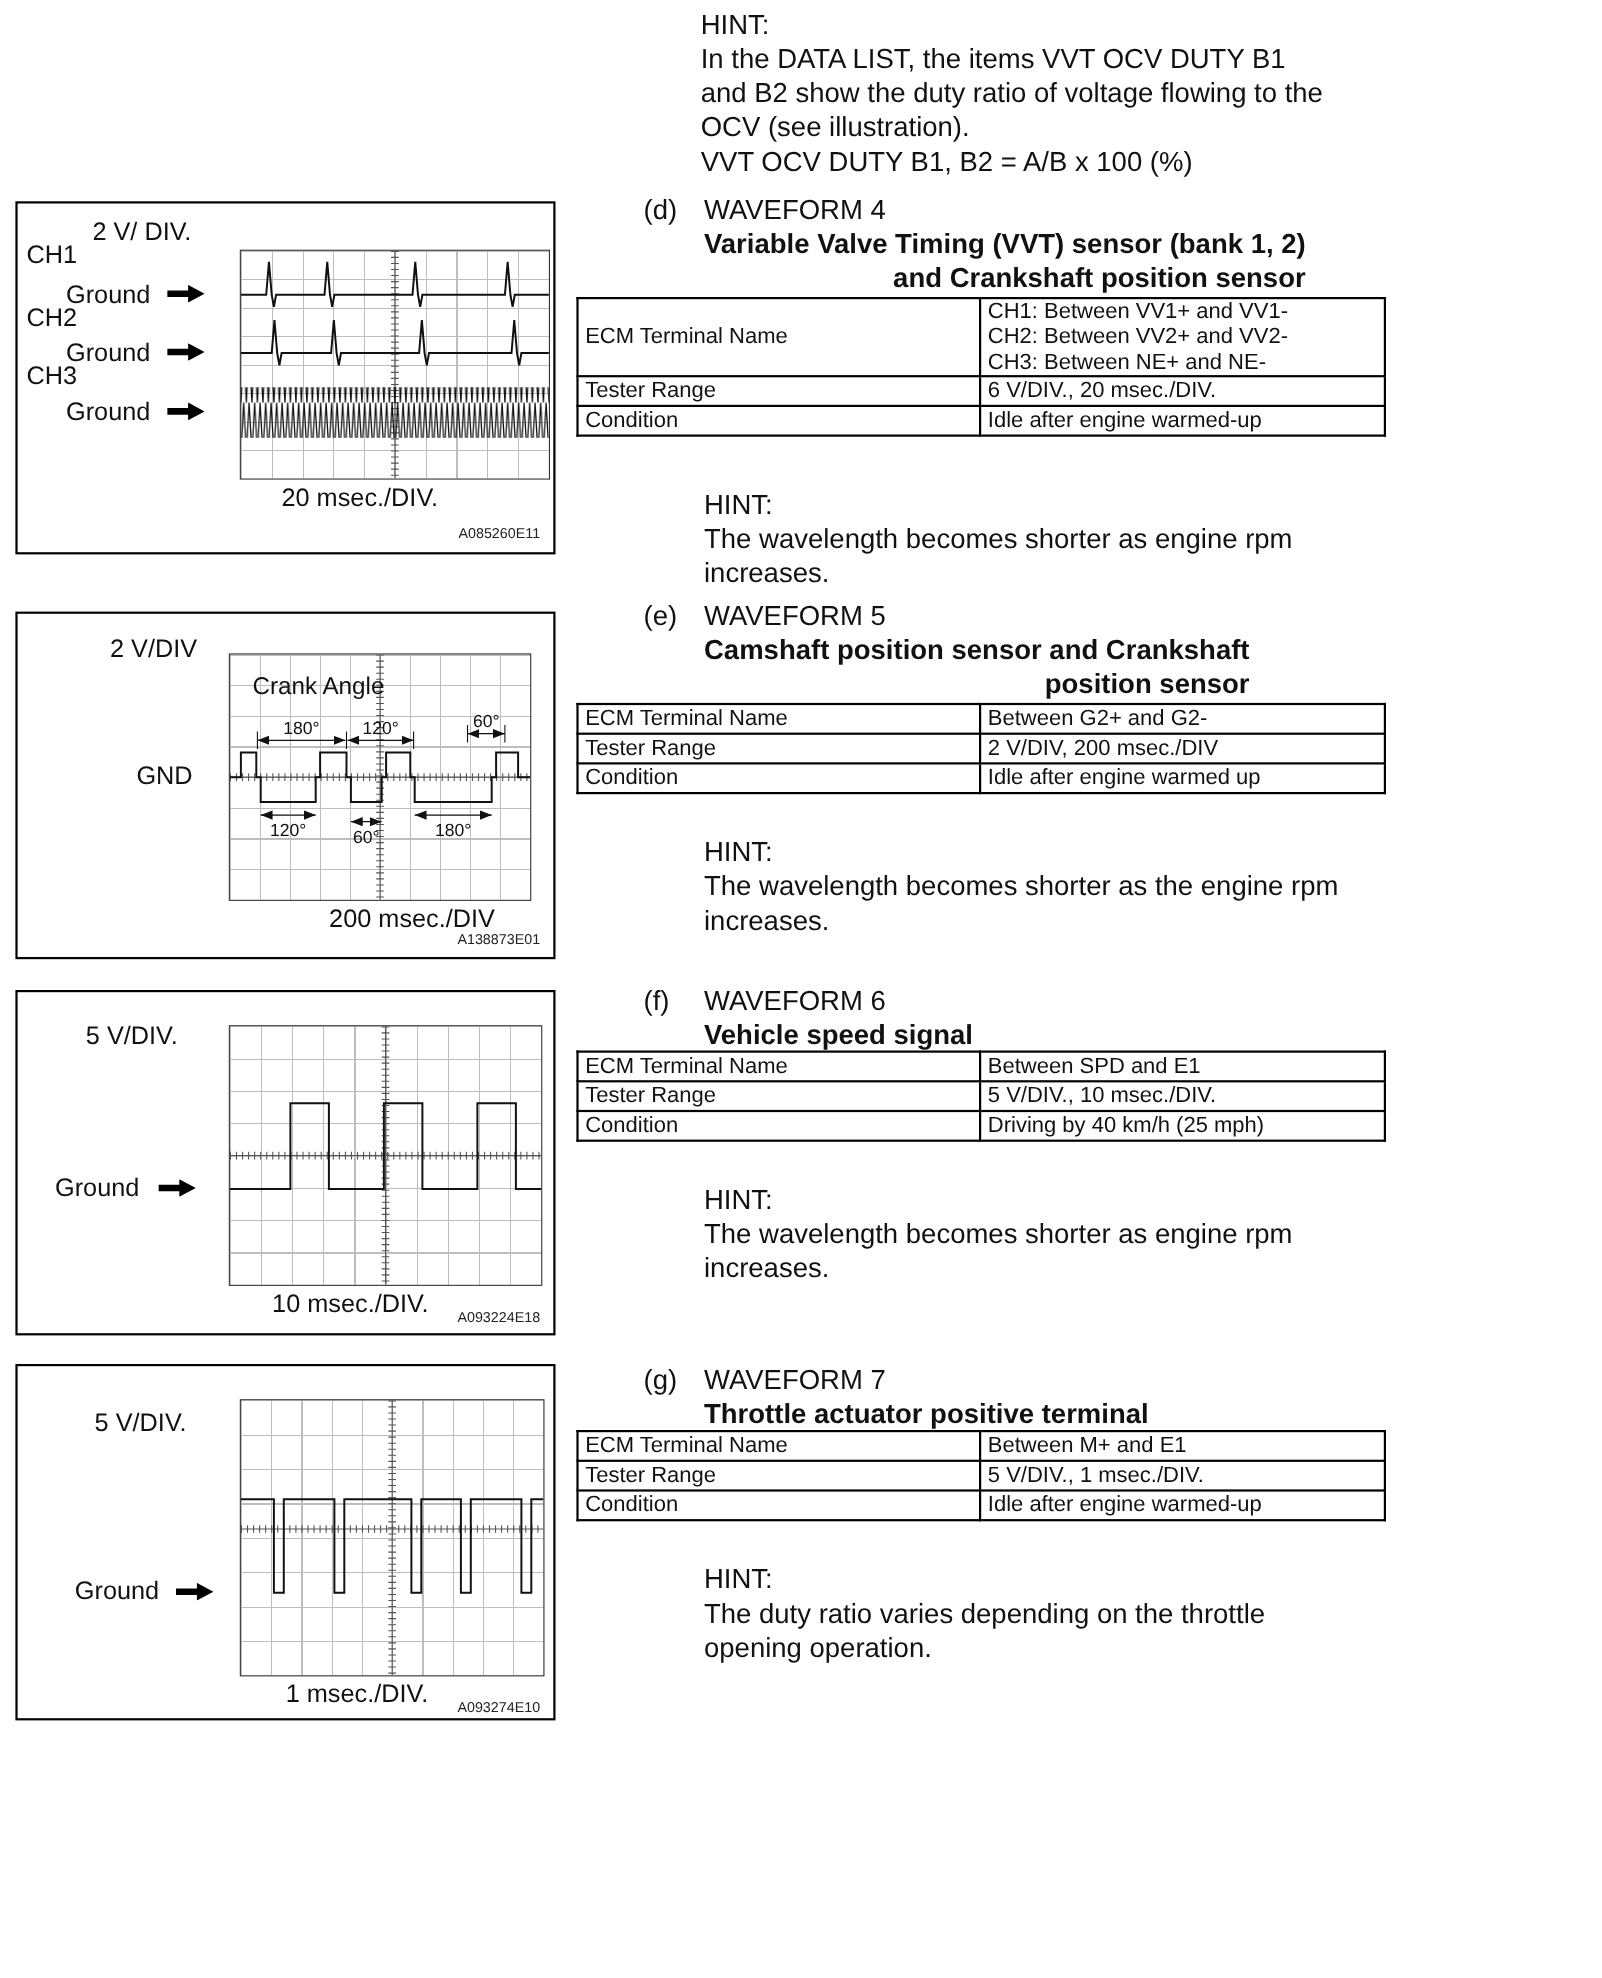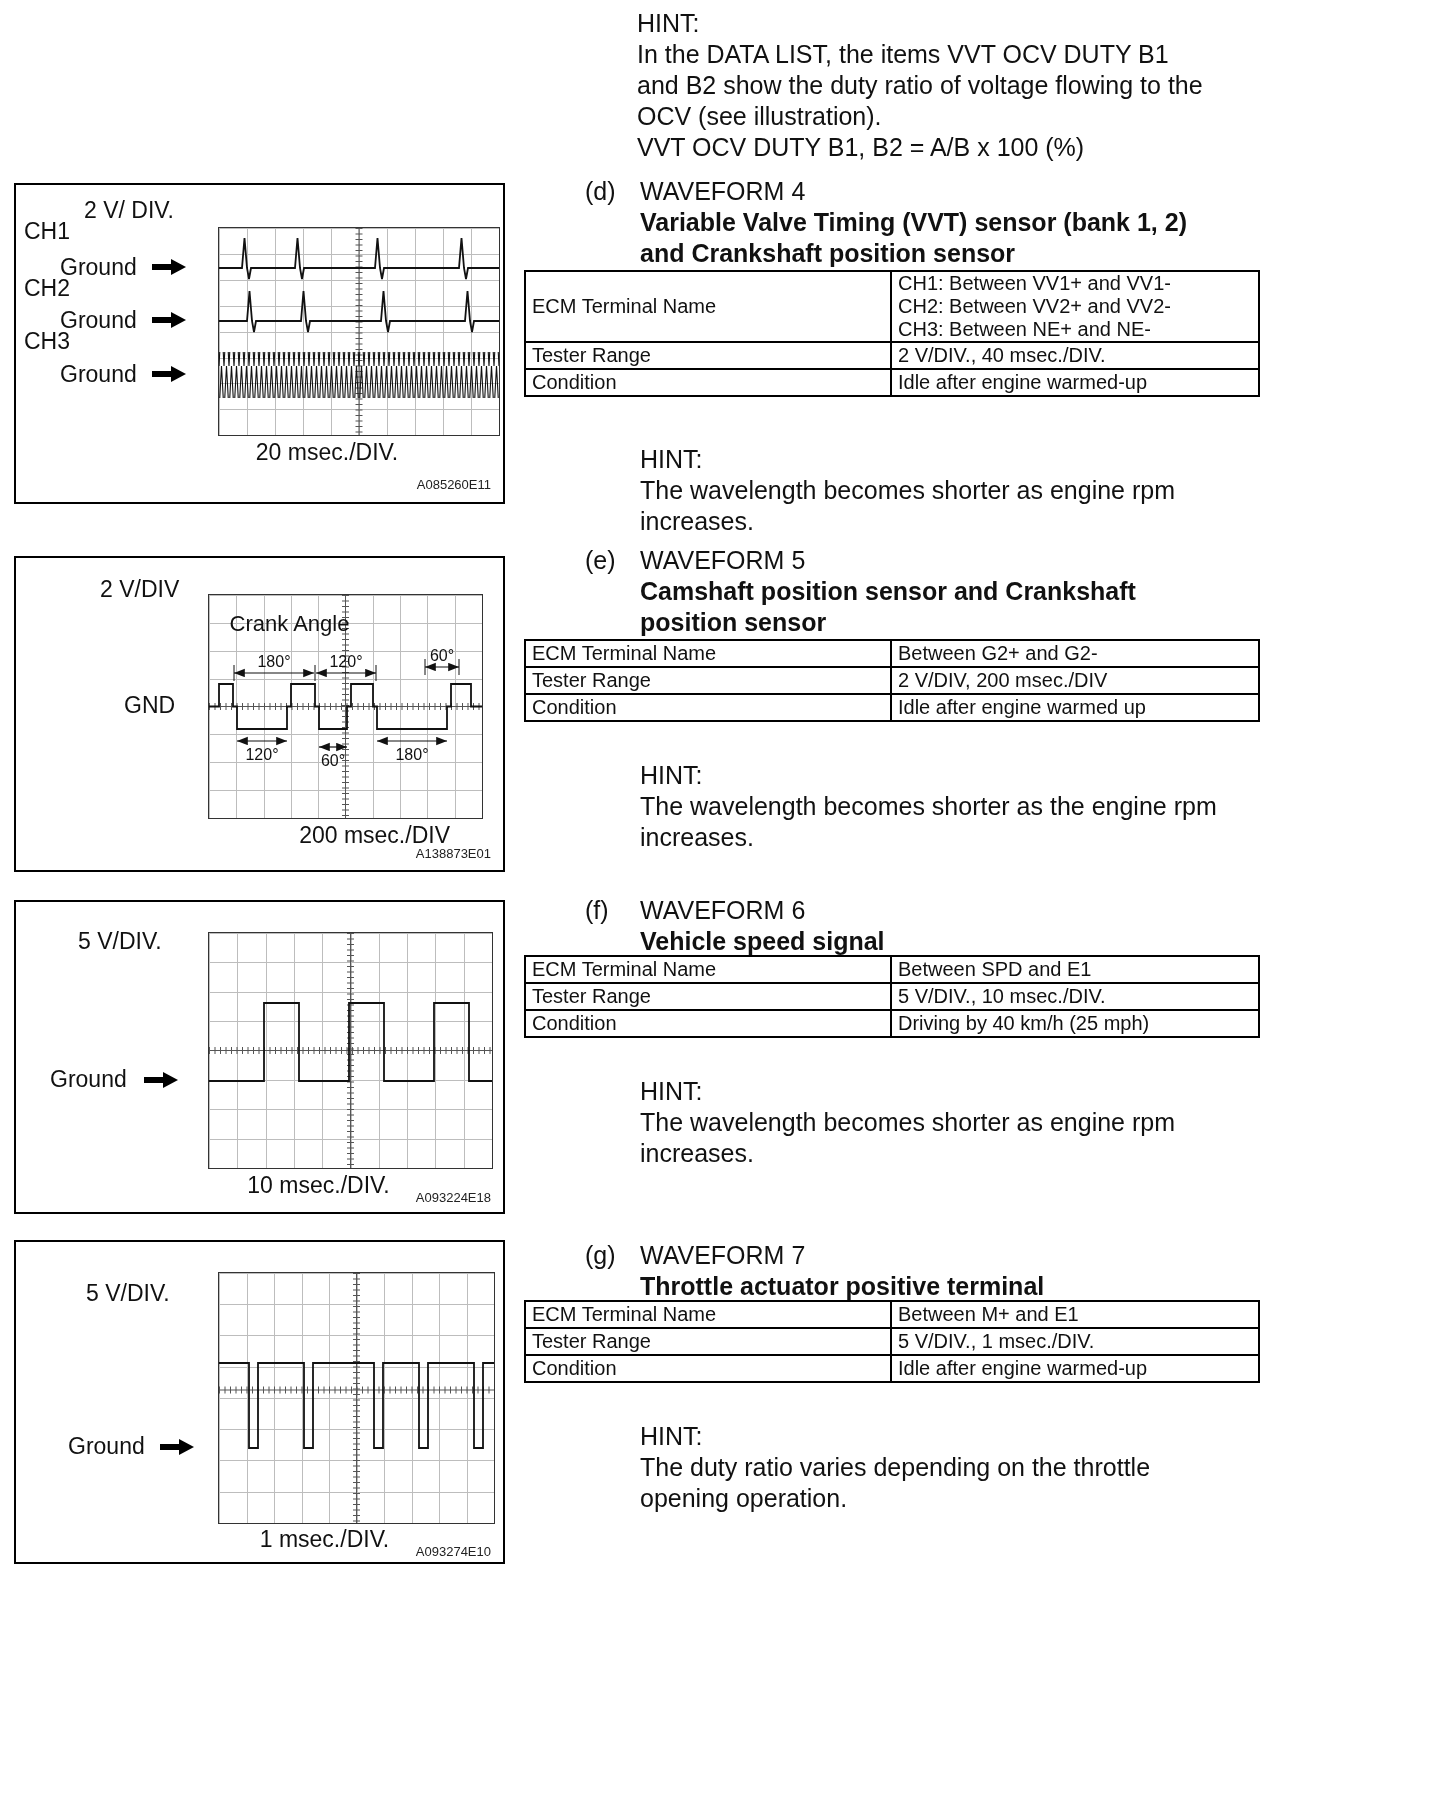--- a/index.html
+++ b/index.html
@@ -6,21 +6,21 @@
   .page {
     position:relative; width:1456px; height:1798px; background:#ffffff;
     font-family:"Liberation Sans", sans-serif; color:#111; overflow:hidden;
   }
   .pre { white-space:pre-line; }
 
   
   .textblock { position:absolute; font-size:25px; line-height:31px; }
   .sechead   { position:absolute; font-size:25px; line-height:31px; }
   .sechead .marker { display:inline-block; width:55px; }
-  .sechead .ssub   { margin-left:55px; font-weight:bold; }
+  .sechead .ssub   { margin-left:55px; font-weight:bold;text-align:right; }
   .hint { position:absolute; font-size:25px; line-height:31px; }
 
   
   table.spec { position:absolute; border-collapse:collapse; table-layout:fixed;
                font-size:20px; line-height:23px; background:#fff; }
   table.spec td { border:2px solid #000; vertical-align:middle;
                   padding:0 6px; height:25px; }
 
   
   .figbox { position:absolute; border:2.5px solid #000; background:#fff; }
@@ -200,21 +200,21 @@
       </colgroup>
     <tbody>
       <tr>
         <td>ECM Terminal Name</td>
         <td class="pre">CH1: Between VV1+ and VV1-
 CH2: Between VV2+ and VV2-
 CH3: Between NE+ and NE-</td>
       </tr>
       <tr>
         <td>Tester Range</td>
-        <td>2 V/DIV., 40 msec./DIV.</td>
+        <td>6 V/DIV., 20 msec./DIV.</td>
       </tr>
       <tr>
         <td>Condition</td>
         <td>Idle after engine warmed-up</td>
       </tr>
     </tbody>
   </table>
 
   <div class="hint" style="left:640px;top:444px">
     <div>HINT:</div>

